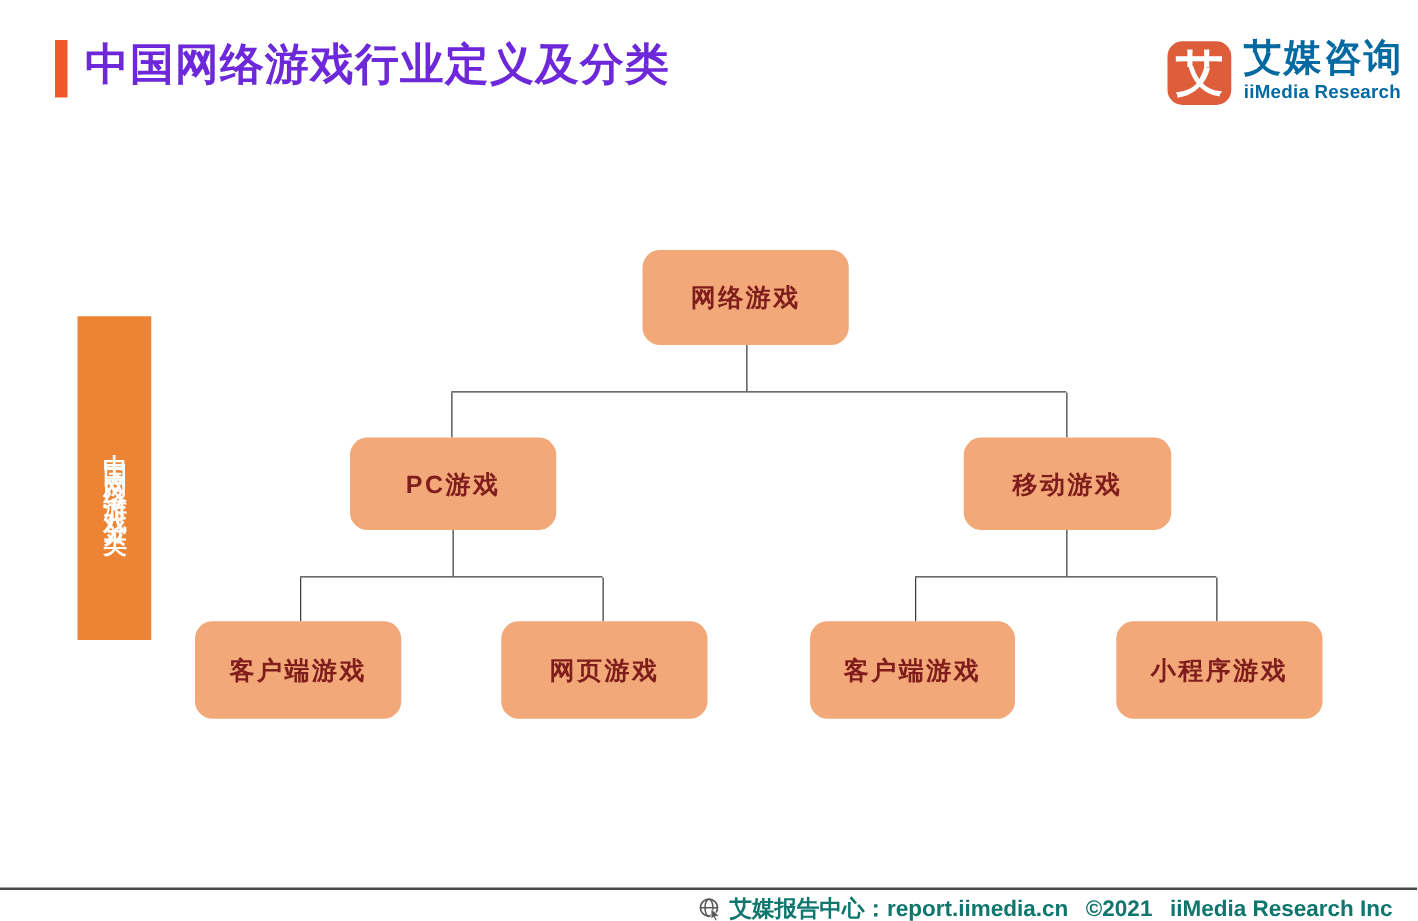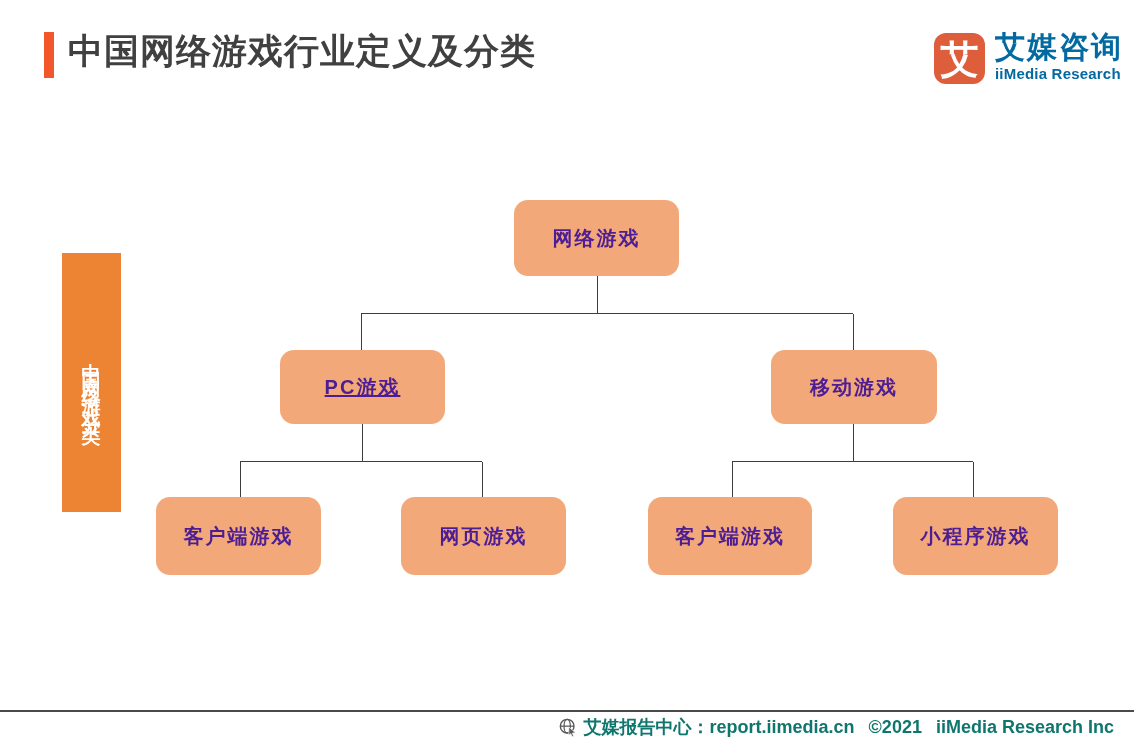--- a/index.html
+++ b/index.html
@@ -1,35 +1,35 @@
 <!DOCTYPE html>
 <html><head>
 <meta charset="utf-8">
 <style>
   html,body{margin:0;padding:0;background:#ffffff;}
   body{font-family:"Liberation Sans","DejaVu Sans",sans-serif;}
   .stage{position:relative;width:1134px;height:737px;background:#ffffff;overflow:hidden;}
 
   
   .accent-bar{position:absolute;left:44px;top:32px;width:10px;height:46px;background:#F1572B;}
-  .page-title{position:absolute;left:68px;top:28px;font-size:35px;font-weight:bold;color:#404040;letter-spacing:1px;white-space:nowrap;}
+  .page-title{position:absolute;left:68px;top:28px;font-size:35px;font-weight:bold;color:#6d28d9;letter-spacing:1px;white-space:nowrap;}
   .logo-badge{position:absolute;left:934px;top:33px;width:51px;height:51px;background:#DE5E3B;border-radius:12px;display:flex;align-items:center;justify-content:center;}
   .logo-badge span{color:#ffffff;font-size:38px;font-weight:bold;line-height:1;}
   .logo-text{position:absolute;left:995px;top:31px;color:#0369a1;white-space:nowrap;}
   .logo-cn{font-size:30px;font-weight:bold;line-height:1.05;letter-spacing:2px;}
   .logo-en{font-size:15px;font-weight:bold;margin-top:2px;letter-spacing:0.2px;}
 
   
   .side-banner{position:absolute;left:62px;top:253px;width:59px;height:259px;background:#ED8434;display:flex;align-items:center;justify-content:center;}
   .side-banner span{writing-mode:vertical-rl;text-orientation:upright;color:#ffffff;font-size:19px;font-weight:bold;letter-spacing:9px;line-height:1;}
 
   
-  .node{position:absolute;background:#F2A878;border-radius:14px;color:#4c1d95;font-size:20px;font-weight:bold;display:flex;align-items:center;justify-content:center;letter-spacing:2px;white-space:nowrap;}
+  .node{position:absolute;background:#F2A878;border-radius:14px;color:#7f1d1d;font-size:20px;font-weight:bold;display:flex;align-items:center;justify-content:center;letter-spacing:2px;white-space:nowrap;}
   .n-root{left:514px;top:200px;width:165px;height:76px;}
-  .n-pc{left:280px;top:350px;width:165px;height:74px;text-decoration:underline;}
+  .n-pc{left:280px;top:350px;width:165px;height:74px;}
   .n-mobile{left:771px;top:350px;width:166px;height:74px;font-family:Liberation Serif, serif;}
   .n-c1{left:156px;top:497px;width:165px;height:78px;}
   .n-c2{left:401px;top:497px;width:165px;height:78px;}
   .n-c3{left:648px;top:497px;width:164px;height:78px;}
   .n-c4{left:893px;top:497px;width:165px;height:78px;text-align:center;}
 
   
   .conn{position:absolute;background:#3d3d3d;}
   .cv{width:1px;} .ch{height:1px;}
   .c-root-v{left:597px;top:276px;height:37px;}

